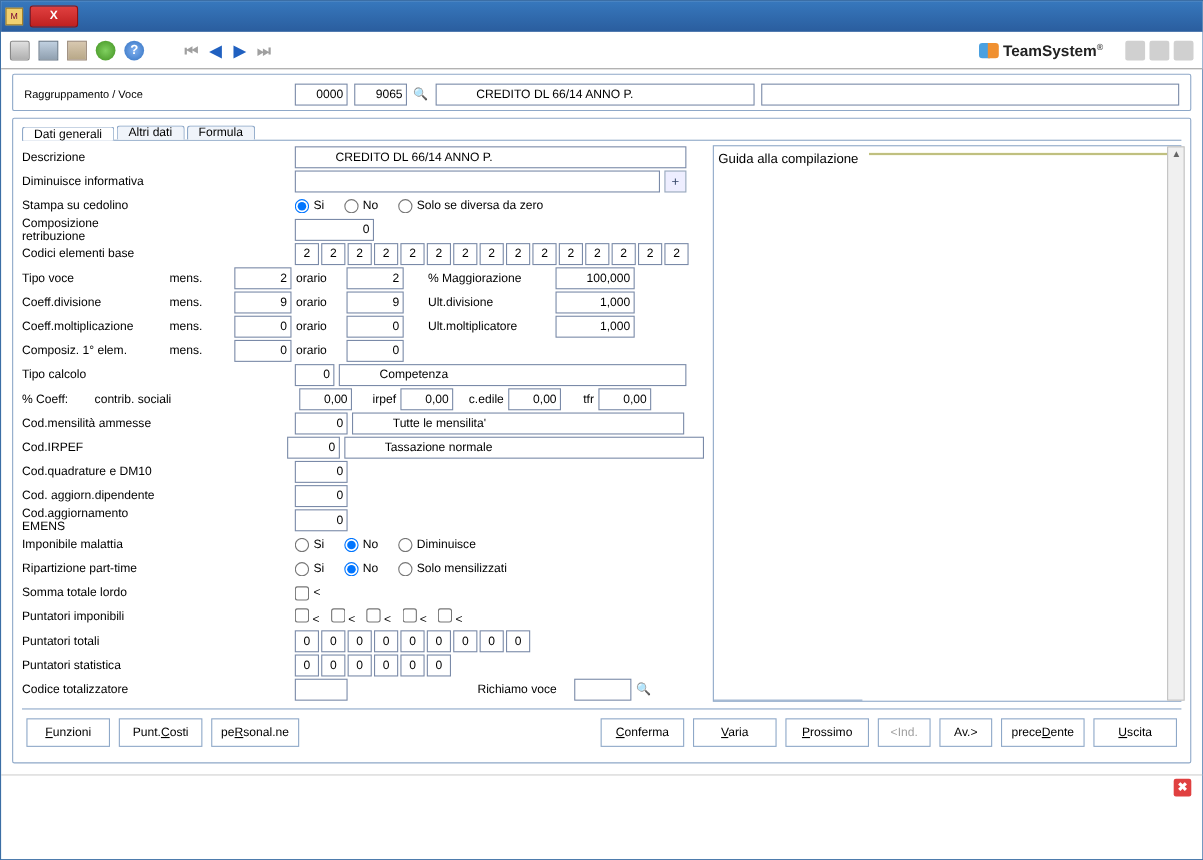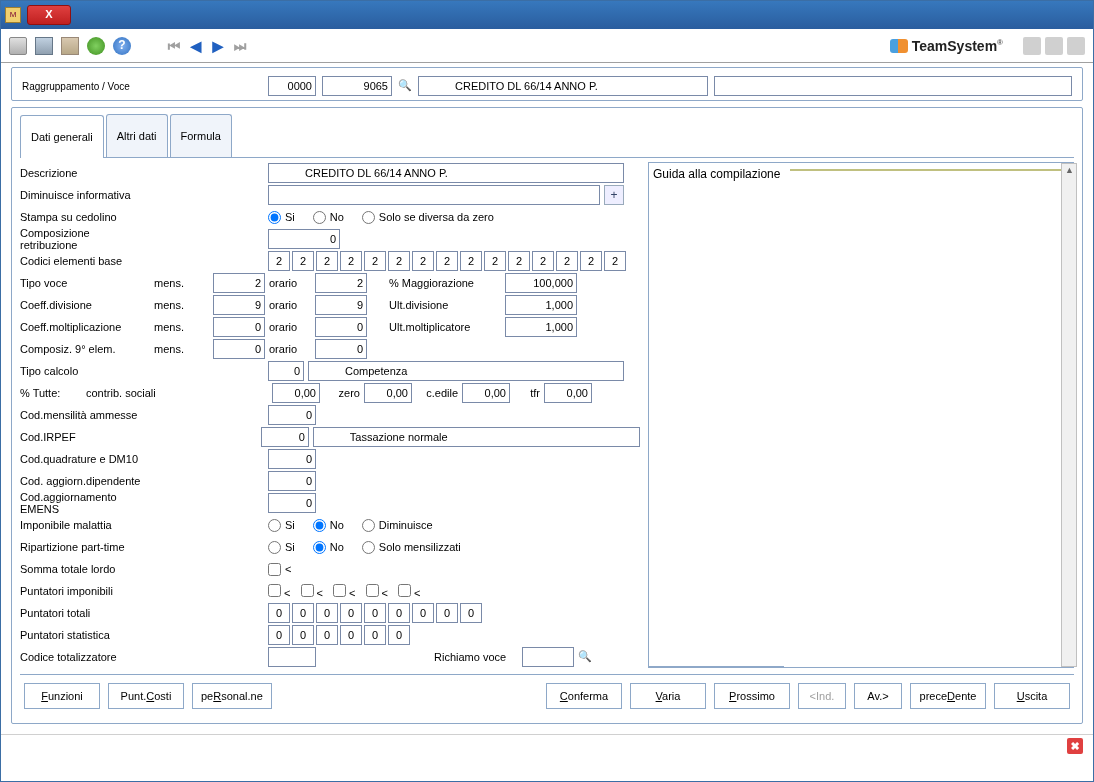--- a/index.html
+++ b/index.html
@@ -23,21 +23,21 @@
 
 .content { padding: 4px 10px; }
 .panel { border: 1px solid #8ea8c8; border-radius: 2px; padding: 8px 10px 4px; background: #fff; margin-bottom:6px;}
 .hdr-row { display: flex; align-items: center; gap: 6px; }
 .hdr-row .lbl { width: 240px; font-size:10px;}
 .inp { border: 1px solid #7a8aa8; height: 20px; padding: 0 3px; font-size: 11px; text-align: right; background:#fff;}
 .inp.l { text-align: left; padding-left: 36px; }
 .lookup { width:14px; height:14px; color:#888; cursor:pointer; text-align:center;}
 
 .tabs { display:flex; border-bottom:1px solid #8ea8c8; margin-bottom:4px;}
-.tab { padding:15px 10px; border:1px solid #8ea8c8; border-bottom:none; background:#f0f4fa; margin-right:2px; cursor:pointer; border-radius:3px 3px 0 0; font-size:11px;}
+.tab { padding:0 10px; border:1px solid #8ea8c8; border-bottom:none; background:#f0f4fa; margin-right:2px; cursor:pointer; border-radius:3px 3px 0 0; font-size:11px;}
 .tab.active { background:#fff; position:relative; top:1px; }
 
 .main-area { display:flex; gap:8px; }
 .form-col { width: 620px; }
 .guide-col { flex:1; border:1px solid #8ea8c8; display:flex; }
 .guide-hdr { text-align:center; padding:4px; font-size:12px; border-bottom:1px solid #8ea8c8;}
 .guide-body { flex:1; background:#feffc8; margin:4px; border:1px solid #c0c080; position:relative;}
 .guide-scroll { position:absolute; right:-4px; top:0; bottom:0; width:16px; background:#f0f0f0; border:1px solid #c0c0c0;}
 .guide-scroll::before { content:'▲'; position:absolute; top:1px; left:3px; font-size:9px; color:#666;}
 
@@ -100,21 +100,21 @@
       <span></span>
       <span></span>
     </span>
   </div>
 
   <div class="content">
     <div class="panel">
       <div class="hdr-row">
         <span class="lbl">Raggruppamento / Voce</span>
         <input class="inp" style="width: 48px;" value="0000">
-        <input class="inp" style="width: 70px;" value="9065">
+        <input class="inp" style="width: 48px;" value="9065">
         <span class="lookup">🔍</span>
         <input class="inp l" style="width: 290px;" value="CREDITO DL 66/14 ANNO P.">
         <input class="inp l" style="flex: 1 1 0%;" value="">
       </div>
     </div>
 
     <div class="panel" style="padding:6px 8px 6px;">
       <div class="tabs">
         <div class="tab active">Dati generali</div>
         <div class="tab">Altri dati</div>
@@ -211,51 +211,52 @@
             <input class="inp" style="width: 52px;" value="0">
             <span class="sublbl">orario</span>
             <input class="inp" style="width: 52px;" value="0">
             <span style="width:14px"></span>
             <span style="width:112px">Ult.moltiplicatore</span>
             <input class="inp" style="width: 72px;" value="1,000">
             </div>
 
 
           <div class="row">
-              <span class="lbl">Composiz. 9° elem.</span>
+              <span class="lbl">Composiz. 1° elem.</span>
             <span class="lbl2">mens.</span>
             <input class="inp" style="width: 52px;" value="0">
             <span class="sublbl">orario</span>
             <input class="inp" style="width: 52px;" value="0">
             </div>
 
           <div class="row">
               <span class="lbl">Tipo calcolo</span>
             <span style="width:110px"></span>
             <input class="inp" style="width: 36px;" value="0">
             <input class="inp l" style="width: 316px;" value="Competenza">
             </div>
 
           <div class="row">
-              <span style="width:62px">% Tutte:</span>
+              <span style="width:62px">% Coeff:</span>
             <span style="width:88px">contrib. sociali</span>
             <span style="width:90px"></span>
             <input class="inp" style="width: 48px;" value="0,00">
-            <span style="width:36px; text-align:right">zero</span>
+            <span style="width:36px; text-align:right">irpef</span>
             <input class="inp" style="width: 48px;" value="0,00">
             <span style="width:42px; text-align:right">c.edile</span>
             <input class="inp" style="width: 48px;" value="0,00">
             <span style="width:26px; text-align:right">tfr</span>
             <input class="inp" style="width: 48px;" value="0,00">
             </div>
 
           <div class="row">
               <span class="lbl">Cod.mensilità ammesse</span>
             <span style="width:110px"></span>
             <input class="inp" style="width: 48px;" value="0">
+            <input class="inp l" style="width: 302px;" value="Tutte le mensilita'">
             </div>
 
           <div class="row">
               <span class="lbl">Cod.IRPEF</span>
             <span style="width:110px"></span>
             <input class="inp" style="width: 48px;" value="0">
             <input class="inp l" style="width: 336px;" value="Tassazione normale">
             </div>
 
           <div class="row">

